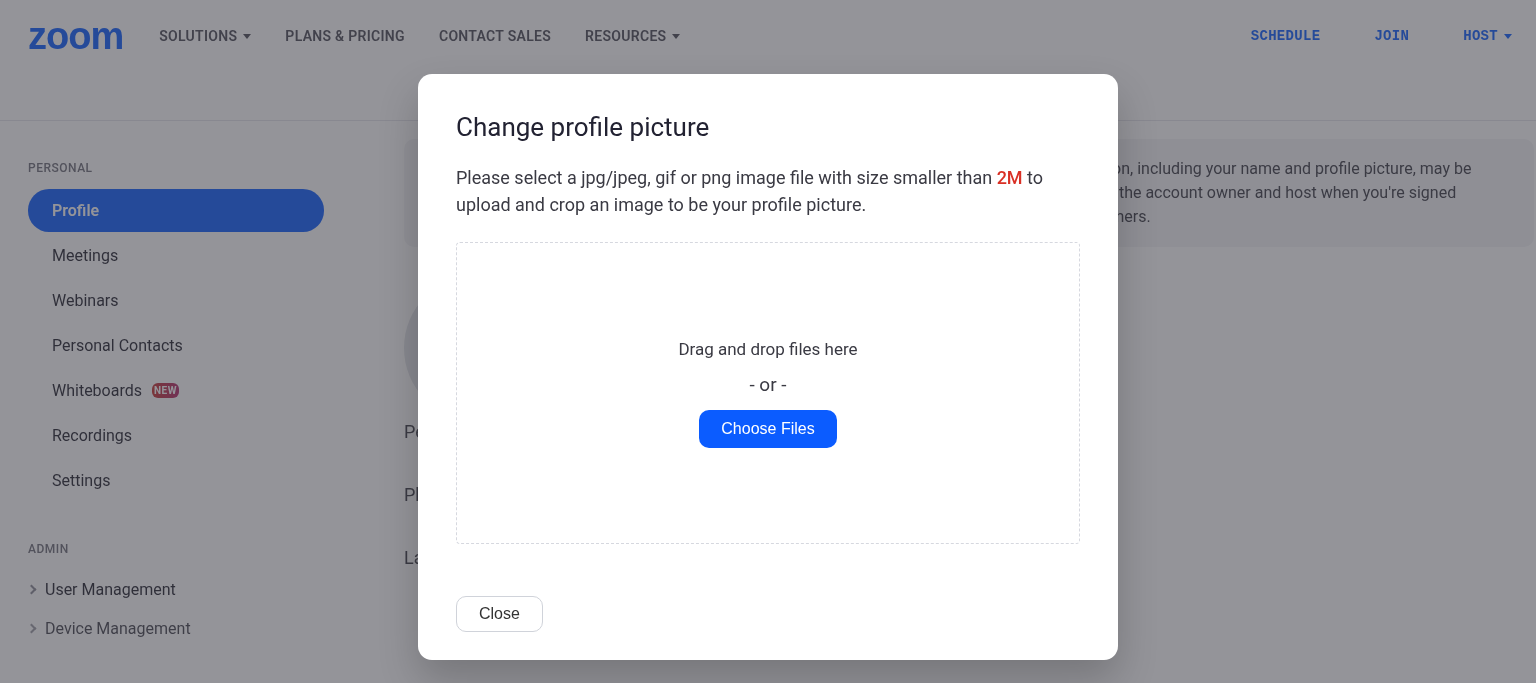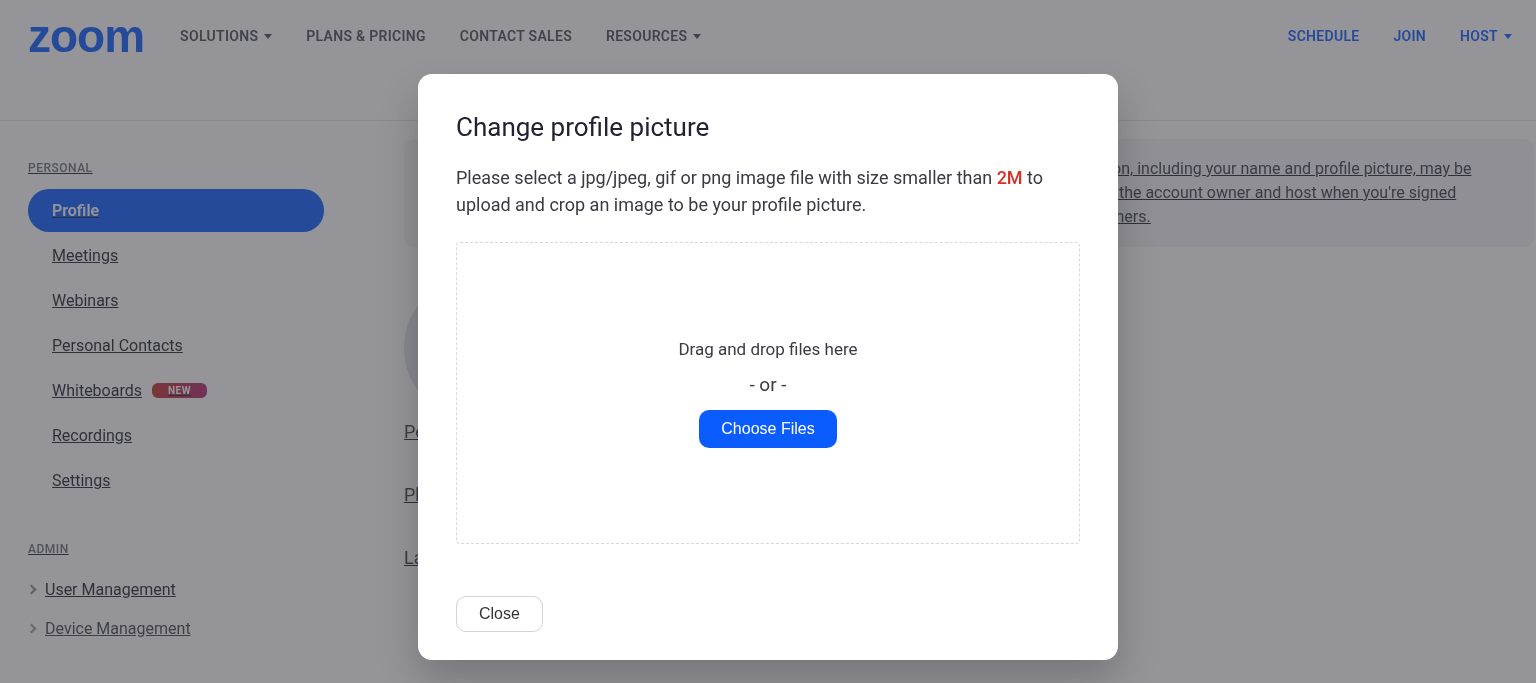--- a/index.html
+++ b/index.html
@@ -14,21 +14,21 @@
     }
     
     .header {
       display: flex;
       align-items: center;
       height: 72px;
       padding: 0 24px 0 28px;
     }
     .brand {
       font-weight: 700;
-      font-size: 46px;
+      font-size: 38px;
       color: #0b5cff;
       letter-spacing: -1px;
       margin-right: 36px;
       font-family: "Segoe UI", Arial, sans-serif;
       text-transform: lowercase;
     }
     .nav-left { display: flex; gap: 34px; }
     .nav-item {
       font-size: 14px;
       font-weight: 600;
@@ -39,27 +39,27 @@
       align-items: center;
       gap: 6px;
     }
     .caret-down {
       display: inline-block;
       width: 0; height: 0;
       border-left: 4px solid transparent;
       border-right: 4px solid transparent;
       border-top: 5px solid #4a4a55;
     }
-    .nav-right { margin-left: auto; display: flex; gap: 34px; align-items: center; }
+    .nav-right { margin-left: auto; display: flex; gap: 54px; align-items: center; font-family: Liberation Mono, monospace; }
     .nav-right .nav-item { color: #0b5cff; font-weight: 600; }
     .nav-right .caret-down { border-top-color: #0b5cff; }
     .topbar-divider { border-bottom: 1px solid #e5e5ea; margin-top: 48px; }
 
     
-    .layout { display: flex; text-decoration: underline; }
+    .layout { display: flex; }
     .sidebar {
       width: 352px;
       padding: 20px 28px 0 28px;
     }
     .side-section-title {
       font-size: 12px;
       letter-spacing: 0.5px;
       color: #6e6e78;
       font-weight: 500;
       margin-bottom: 14px;
@@ -80,21 +80,21 @@
       background: #0b5cff;
       color: #fff;
       font-weight: 600;
     }
     .badge-new {
       display: inline-block;
       font-size: 10px;
       font-weight: 700;
       color: #fff;
       background: linear-gradient(90deg,#c4302b,#b0266a);
-      padding: 2px 16px;
+      padding: 2px 2px;
       border-radius: 6px;
       letter-spacing: 0.5px;
     }
     .chevron {
       display: inline-block;
       width: 7px; height: 7px;
       border-right: 2px solid #8a8a95;
       border-bottom: 2px solid #8a8a95;
       transform: rotate(-45deg);
       margin-right: 10px;

